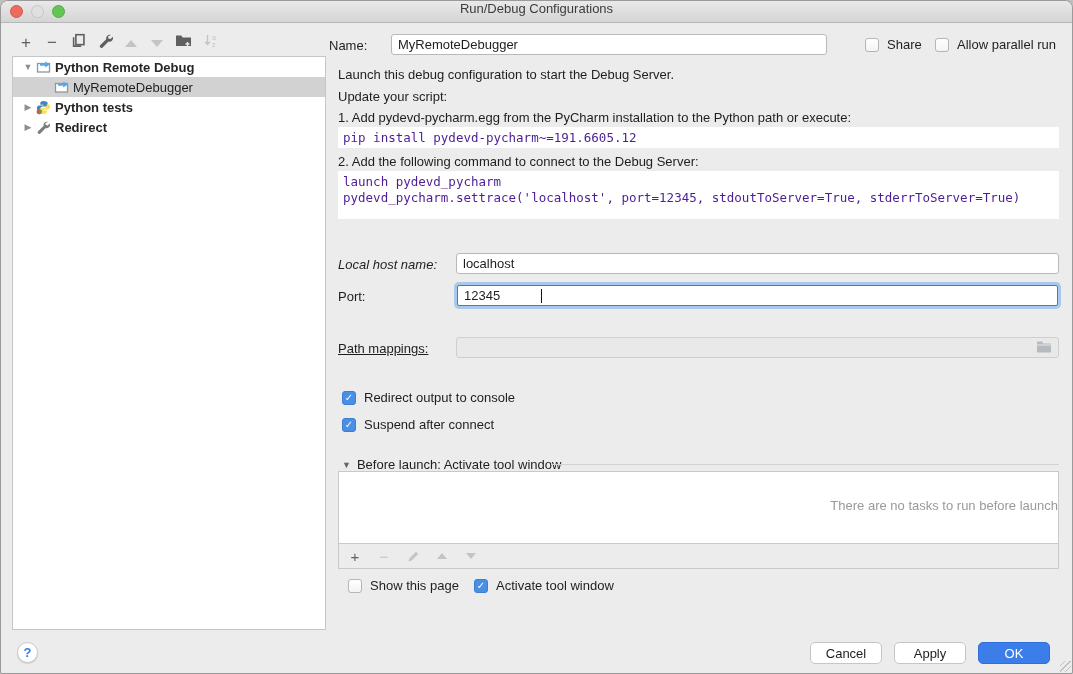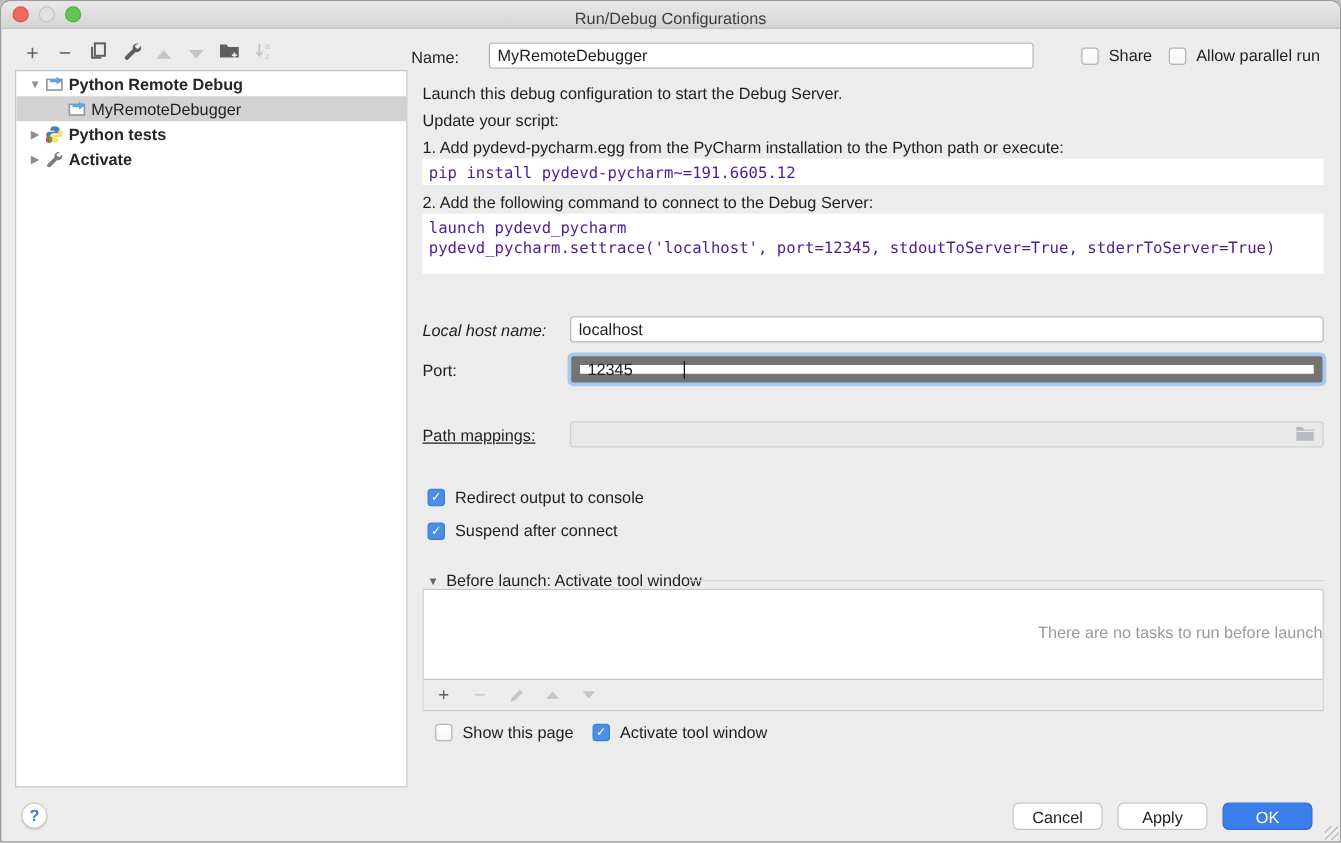--- a/index.html
+++ b/index.html
@@ -8,21 +8,21 @@
     position:relative; width:1073px; height:674px;
     background:#ececec; overflow:hidden;
     border:1px solid #9a9a9a; border-radius:8px 8px 2px 2px;
     font-family:"Liberation Sans", sans-serif; font-size:13px; color:#1e1e1e;
   }
   
   .titlebar {
     position:absolute; left:0; top:0; right:0; height:22px;
     background:linear-gradient(#e9e9e9,#d4d4d4);
     border-bottom:1px solid #b6b6b6;
-    display:flex; align-items:flex-end; justify-content:center;
+    display:flex; align-items:flex-start; justify-content:center;
     color:#3c3c3c; font-size:13px;
   }
   .lights { position:absolute; left:9px; top:4px; display:flex; gap:8px; }
   .light { width:13px; height:13px; border-radius:50%; }
   .light.close { background:#ed6a5e; border:1px solid #d7564a; }
   .light.min   { background:#e0e0e0; border:1px solid #c6c6c6; }
   .light.zoom  { background:#62c554; border:1px solid #4caf3f; }
   
   .tb-icon {
     position:absolute; top:31px; width:22px; height:22px;
@@ -42,21 +42,21 @@
   .tw { width:14px; text-align:center; font-size:9px; color:#8e8e8e; flex:0 0 auto; }
   .ticon { width:16px; height:16px; margin-right:4px; flex:0 0 auto; display:flex; align-items:center; justify-content:center; }
   .tlabel.b { font-weight:bold; color:#262626; }
   
   .lbl { position:absolute; color:#1e1e1e; }
   .field {
     position:absolute; background:#fff; border:1px solid #b9b9b9; border-radius:3px;
     font-family:"Liberation Sans",sans-serif; font-size:13px; color:#1e1e1e;
     padding:0 6px; display:flex; align-items:center;
   }
-  .field.focused { border:7px solid #737373; box-shadow:0 0 0 3px #a9c9ec; border-radius:2px;gap:40px; }
+  .field.focused { border:1px solid #737373; box-shadow:0 0 0 3px #a9c9ec; border-radius:2px;gap:40px; }
   .field.disabled { background:#e9e9e9; border-color:#cfcfcf; }
   .caret { display:inline-block; width:1px; height:14px; background:#111; margin-left:1px; }
   .codeblock {
     position:absolute; left:337px; width:721px; background:#ffffff;
     font-family:"DejaVu Sans Mono", monospace; font-size:12.5px; color:#4c1d95;
     padding:3px 5px; white-space:pre; line-height:16px;
   }
   .cb { width:14px; height:14px; border:1px solid #b5b5b5; border-radius:3px;
         background:linear-gradient(#ffffff,#f4f4f4); flex:0 0 auto;
         display:flex; align-items:center; justify-content:center;
@@ -175,21 +175,21 @@
         </span>
       <span class="tlabel b">Python tests</span>
     </div>
     <div class="tree-row" style="padding-left:8px;">
       <span class="tw">▶</span>
       <span class="ticon">
           <svg width="14" height="14" viewBox="0 0 16 16">
             <path fill="#7d7d7d" d="M13.8 2.2a3.7 3.7 0 0 0-5 4.4L2.5 12.9a1.75 1.75 0 1 0 2.5 2.5l6.2-6.3a3.7 3.7 0 0 0 4.5-5l-2.3 2.3-2.2-.6-.6-2.2z"></path>
           </svg>
         </span>
-      <span class="tlabel b">Activate</span>
+      <span class="tlabel b">Redirect</span>
     </div>
   </div>
 
   <span class="lbl" style="left:328px; top:37px;text-align:center;">Name:</span>
   <div class="field" style="left:390px; top:33px; width:436px; height:21px;">
     <span>MyRemoteDebugger</span>
   </div>
   <div class="cbrow" style="left:864px; top:36px;">
     <span class="cb"></span>
     <span>Share</span>

